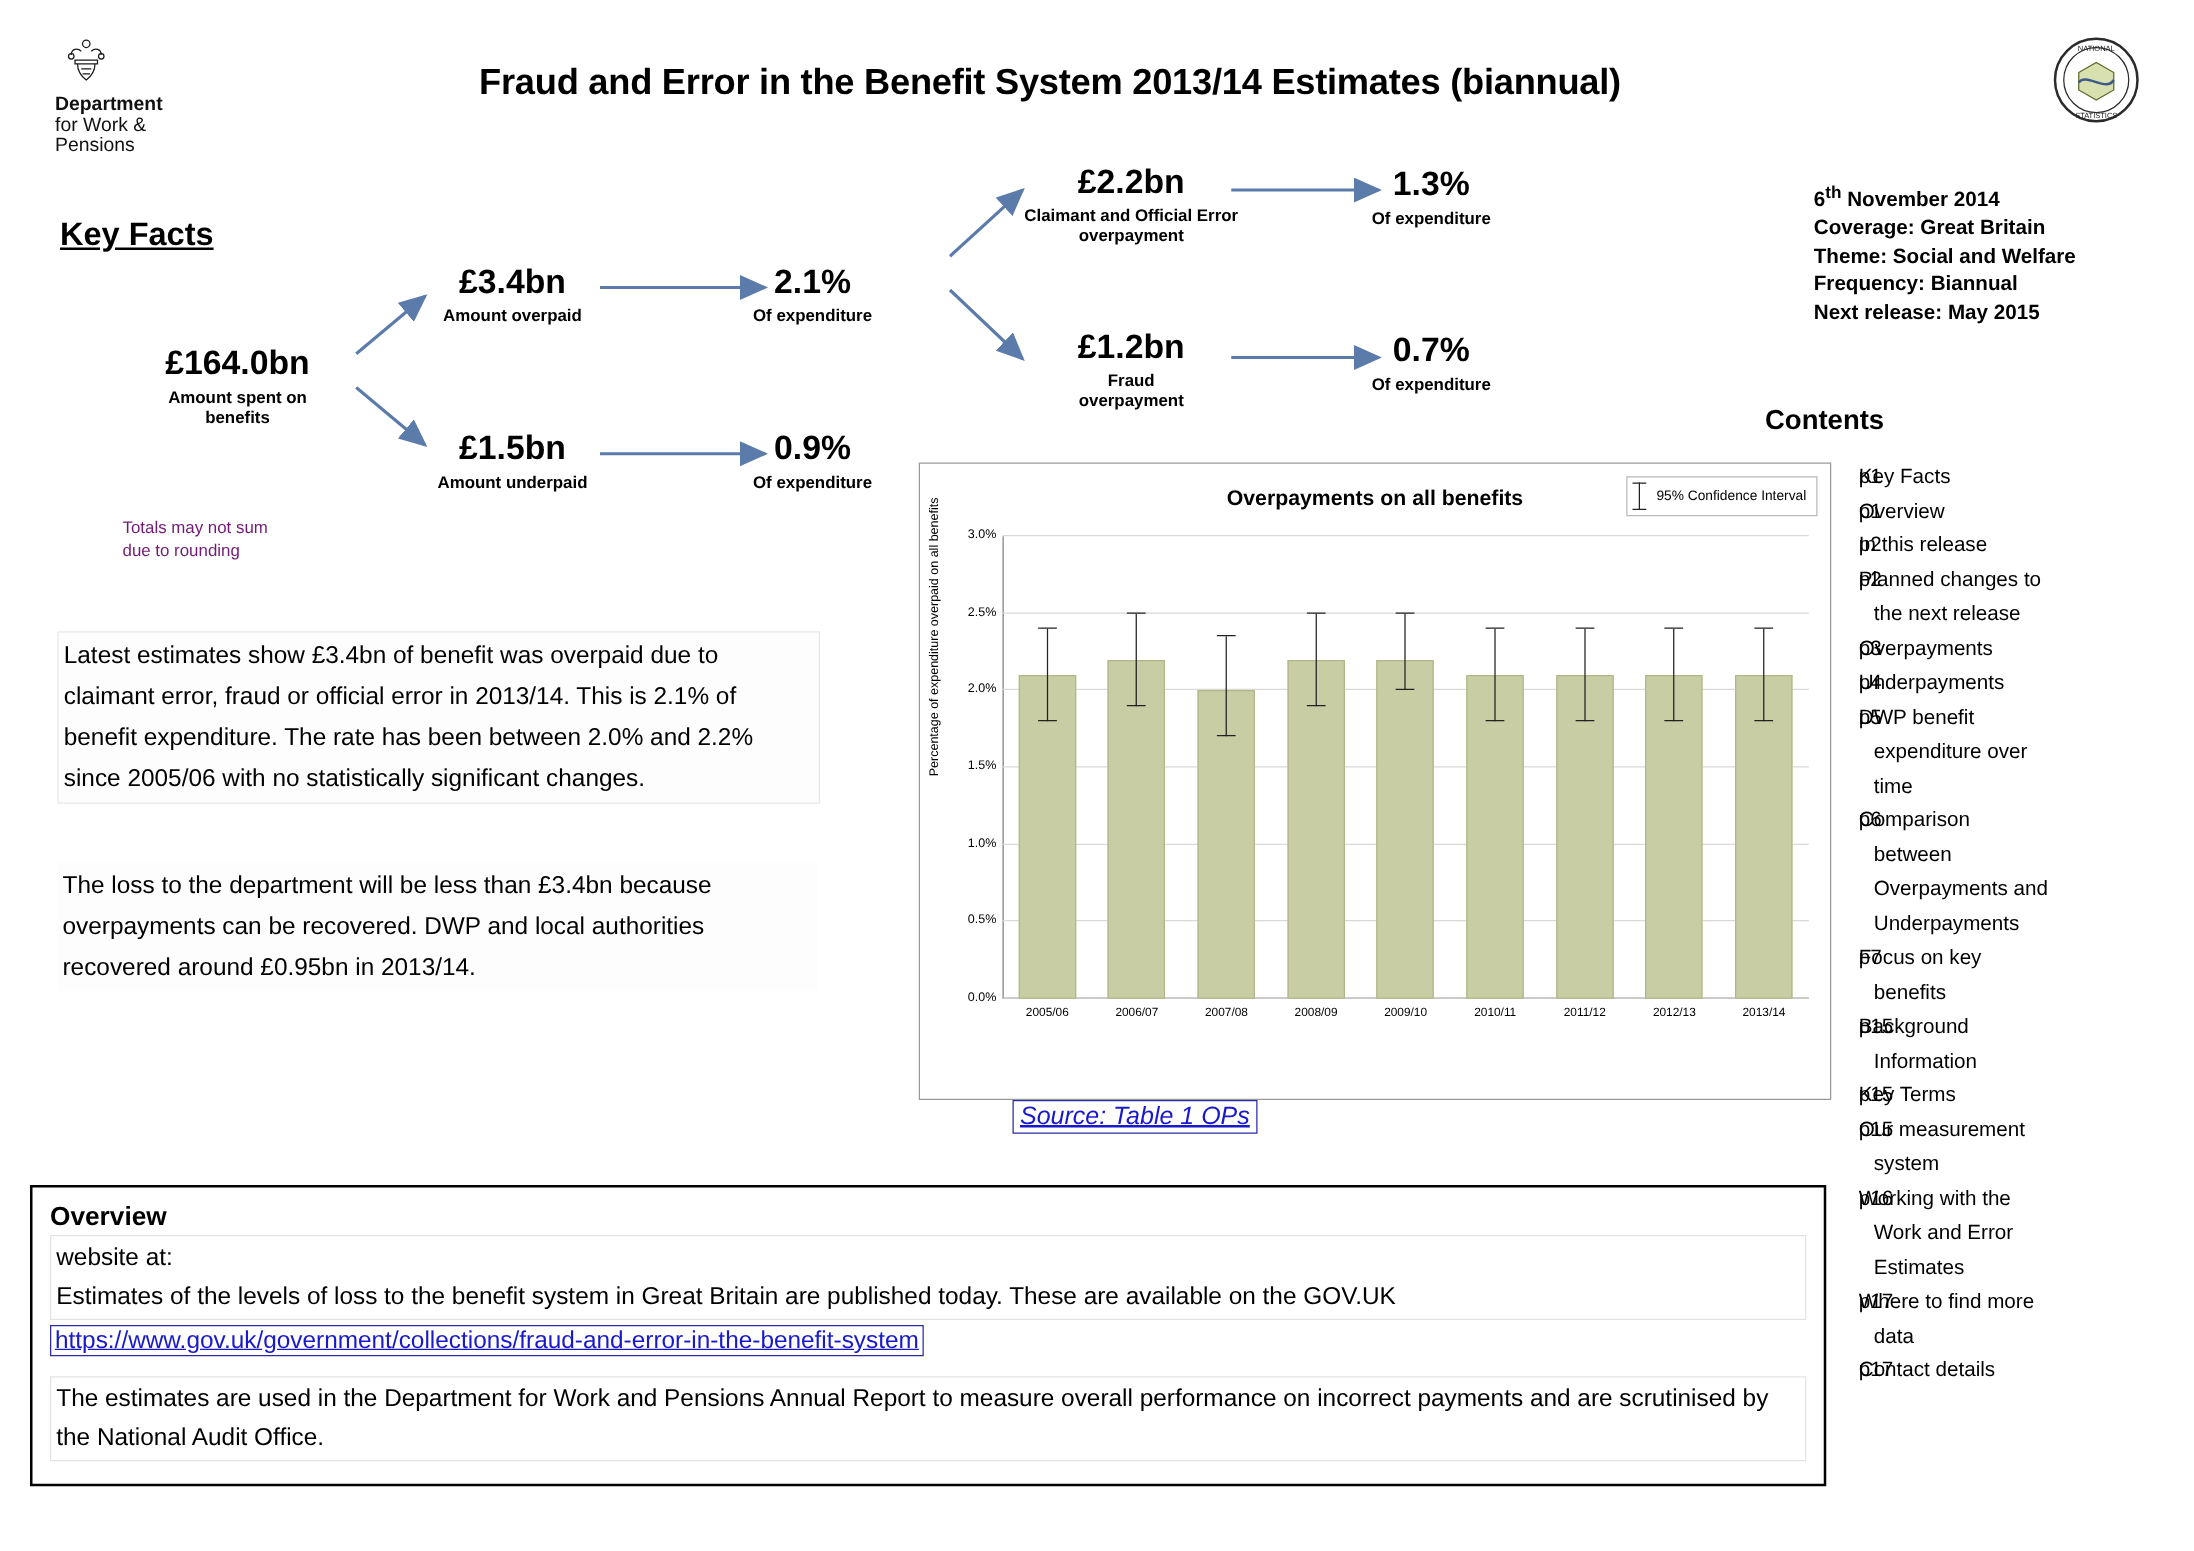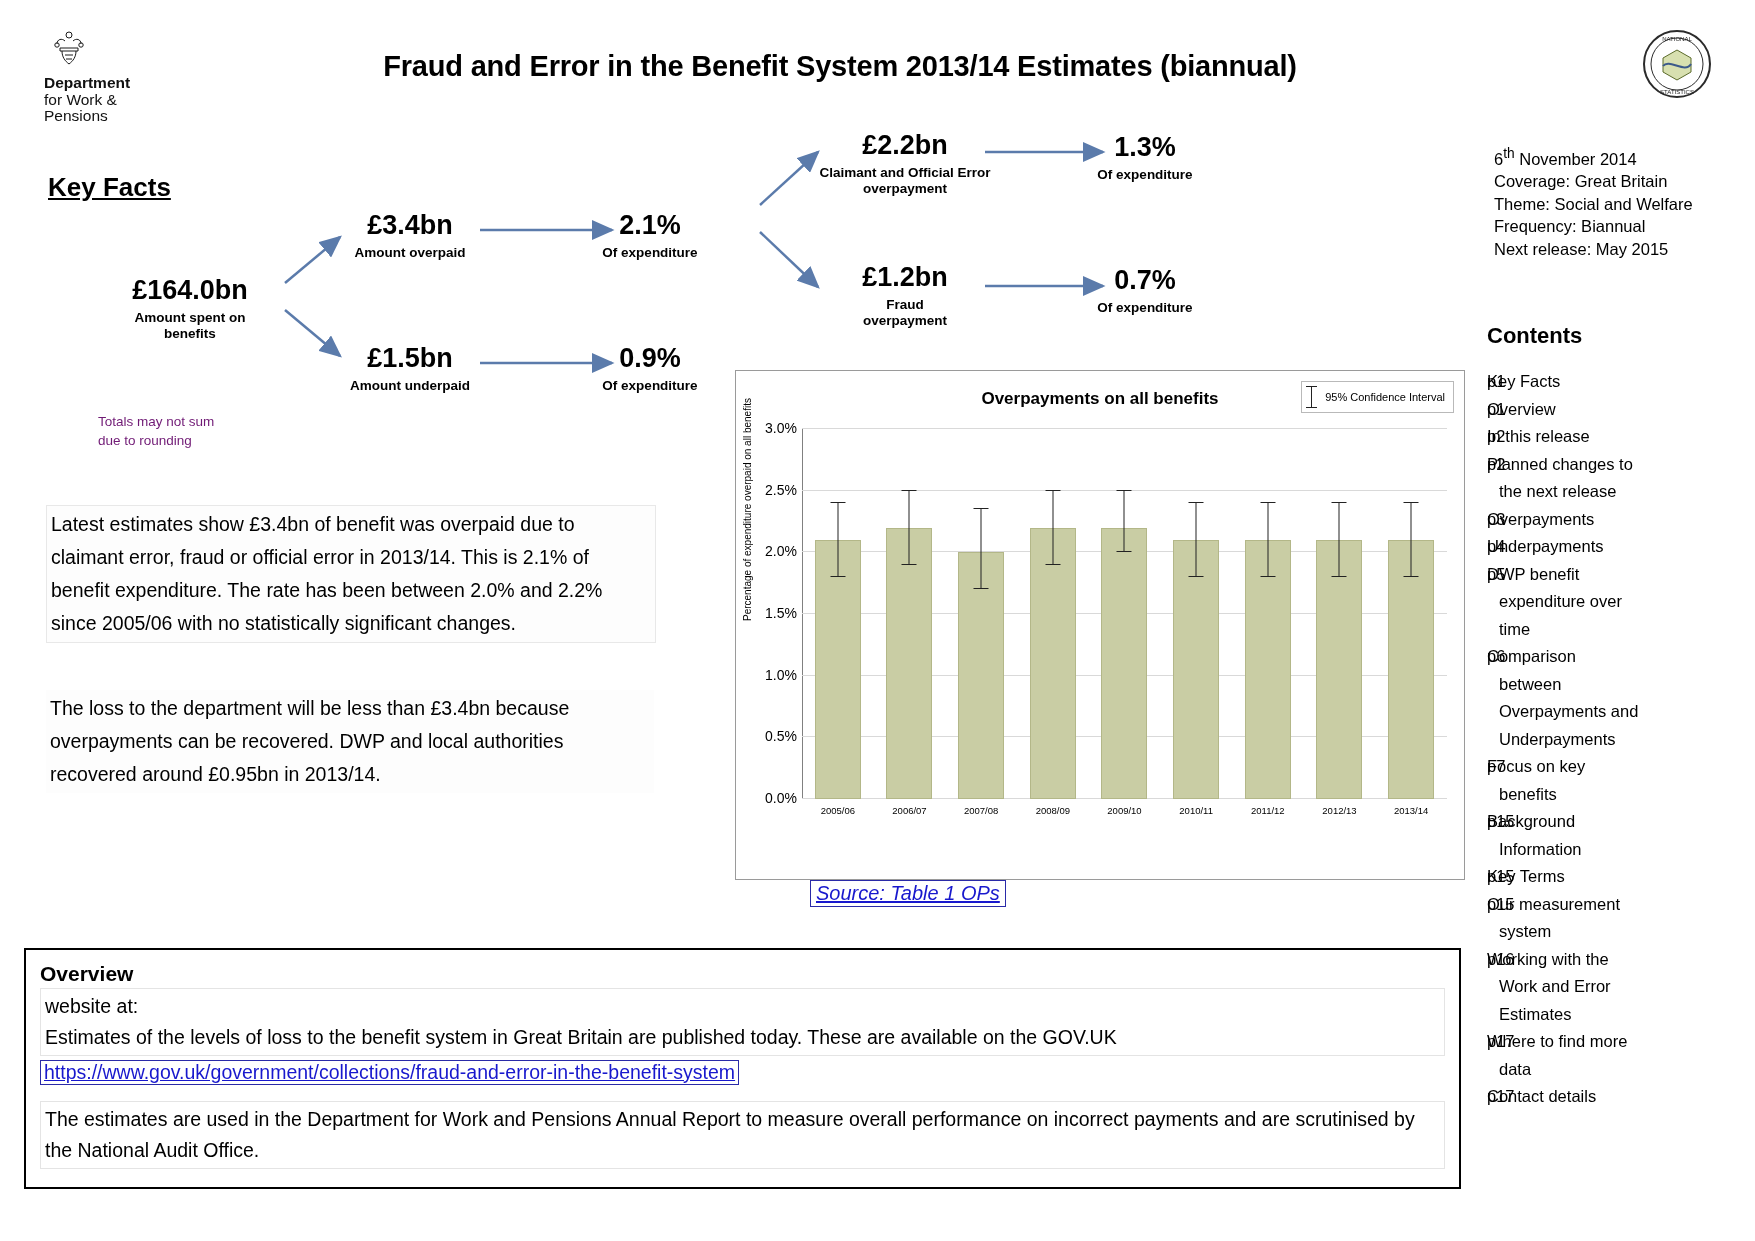--- a/index.html
+++ b/index.html
@@ -168,21 +168,21 @@
   .gridline {
     position: absolute;
     left: 0; width: 100%;
     height: 1px;
     background: #d9d9d9;
   }
   .ytick {
     position: absolute;
     right: 100%;
     margin-right: 5px;
-    font-size: 14px;
+    font-size: 10px;
     transform: translateY(-50%);
     white-space: nowrap;
   }
   .axis-line {
     position: absolute;
     left: 0; bottom: 0; width: 100%;
     height: 1px; background: #808080;
   }
   .axis-line-v {
     position: absolute;
@@ -238,28 +238,29 @@
     font-style: italic;
     color: #1818cd;
     text-decoration: underline;
     border: 1px solid #2a2aa8;
     padding: 1px 5px;
   }
 
   
   .meta {
     position: absolute;
-    left: 1494px; top: 143px;
+    left: 1451px; top: 143px;
     width: 250px;
     font-size: 16.5px;
     line-height: 22.5px;
+    font-weight: bold;
   }
   .contents-title {
     position: absolute;
-    left: 1487px; top: 323px;
+    left: 1412px; top: 323px;
     font-size: 22px;
     font-weight: bold;
   }
   .contents {
     position: absolute;
     left: 1487px; top: 368px;
     width: 262px;
     font-size: 16.5px;
     line-height: 27.5px;
   }

